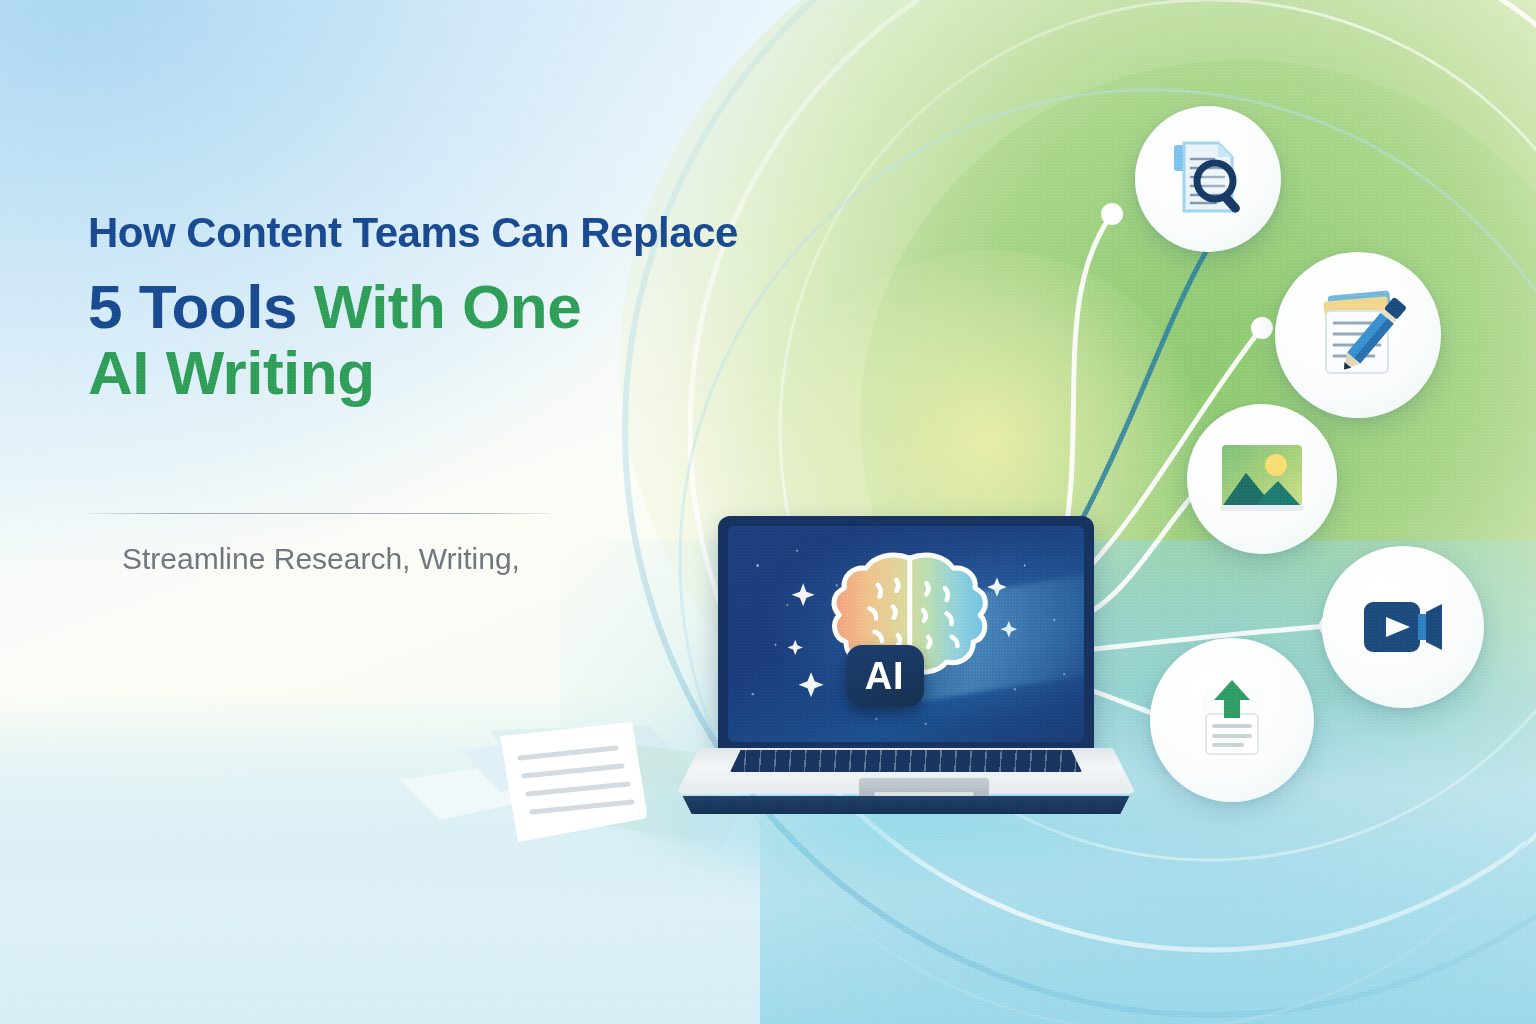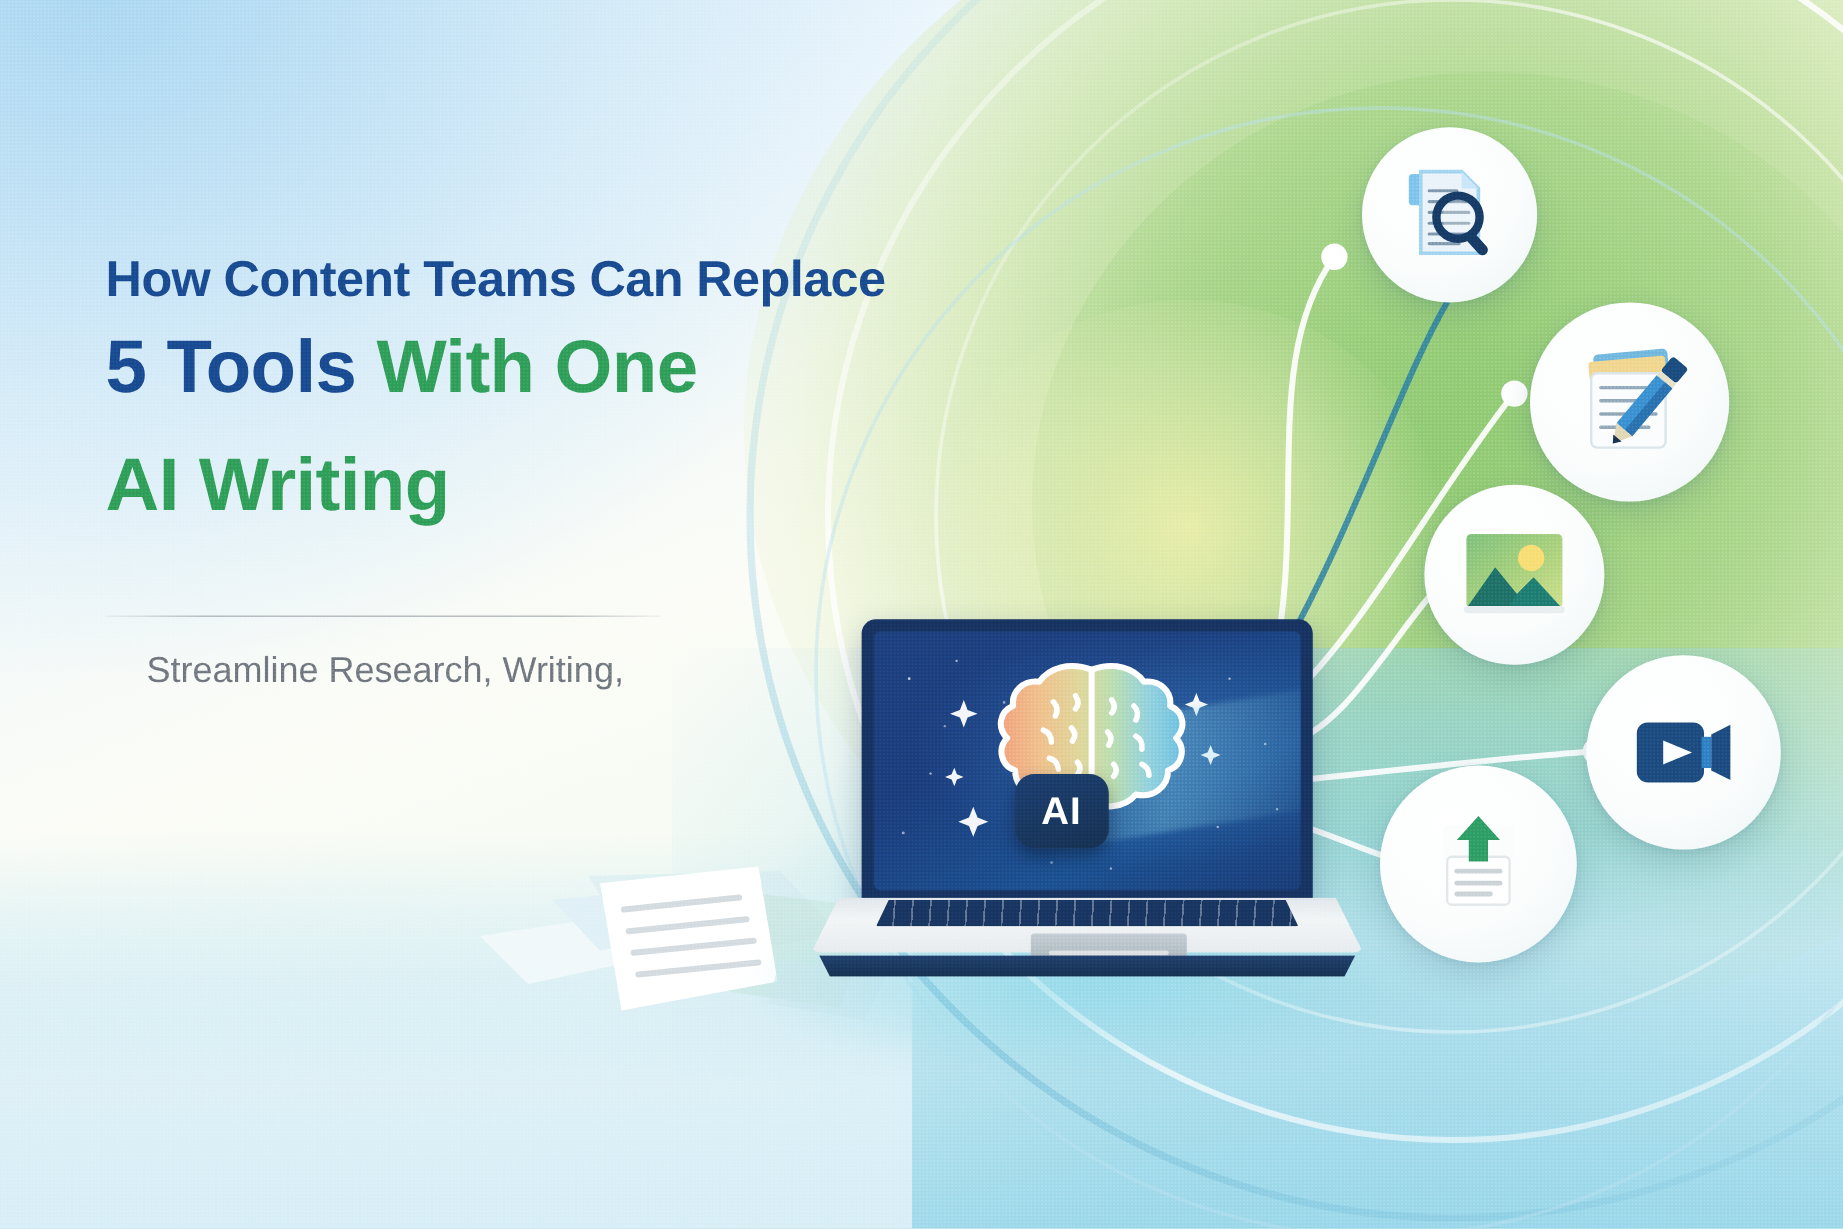--- a/index.html
+++ b/index.html
@@ -62,21 +62,21 @@
   .headline{
     position:absolute;left:88px;top:212px;width:840px;
   }
   .hl-line{
     font-weight:700;
     letter-spacing:-0.5px;
     line-height:1.0;
     white-space:nowrap;
   }
   .hl1{font-size:42px;color:#19498e;margin-bottom:22px;}
-  .hl2{font-size:62px;margin-bottom:36px;}
+  .hl2{font-size:62px;margin-bottom:4px;}
   .hl3{font-size:62px;color:#2f9c57;}
   .tx-blue{color:#19498e;}
   .tx-green{color:#2f9c57;}
 
   .divider{
     position:absolute;left:88px;top:513px;width:462px;height:1px;
     background:linear-gradient(90deg, rgba(165,172,178,.15), rgba(150,158,165,.85) 18%, rgba(150,158,165,.85) 82%, rgba(165,172,178,.15));
   }
 
   .subtitle{
@@ -103,21 +103,21 @@
     background:linear-gradient(108deg, rgba(120,200,230,0) 0%, rgba(140,215,235,.30) 45%, rgba(120,200,230,0) 100%);
     transform:rotate(-9deg);filter:blur(2px);}
   .brain{position:absolute;left:23%;top:10%;width:56%;height:66%;}
   .ai-badge{
     position:absolute;left:44%;top:55%;transform:translateX(-50%);
     width:78px;height:62px;border-radius:16px;
     background:linear-gradient(160deg,#1c3d6e,#16304f);
     display:flex;align-items:center;justify-content:center;
     box-shadow:0 6px 14px rgba(0,0,0,.35);
   }
-  .ai-badge span{color:#fff;font-size:32px;font-weight:700;letter-spacing:1px;line-height:1;}
+  .ai-badge span{color:#fff;font-size:38px;font-weight:700;letter-spacing:1px;line-height:1;}
 
   .base-top{
     position:absolute;left:0;top:232px;width:460px;height:46px;
     background:linear-gradient(180deg,#dfe6ea 0%,#f2f5f6 40%,#e6ebee 100%);
     border-radius:4px 4px 8px 8px;
     clip-path:polygon(5% 0%, 95% 0%, 100% 100%, 0% 100%);
   }
   .keyboard{
     position:absolute;left:54px;top:234px;width:352px;height:22px;
     background:#18345f;border-radius:2px;

